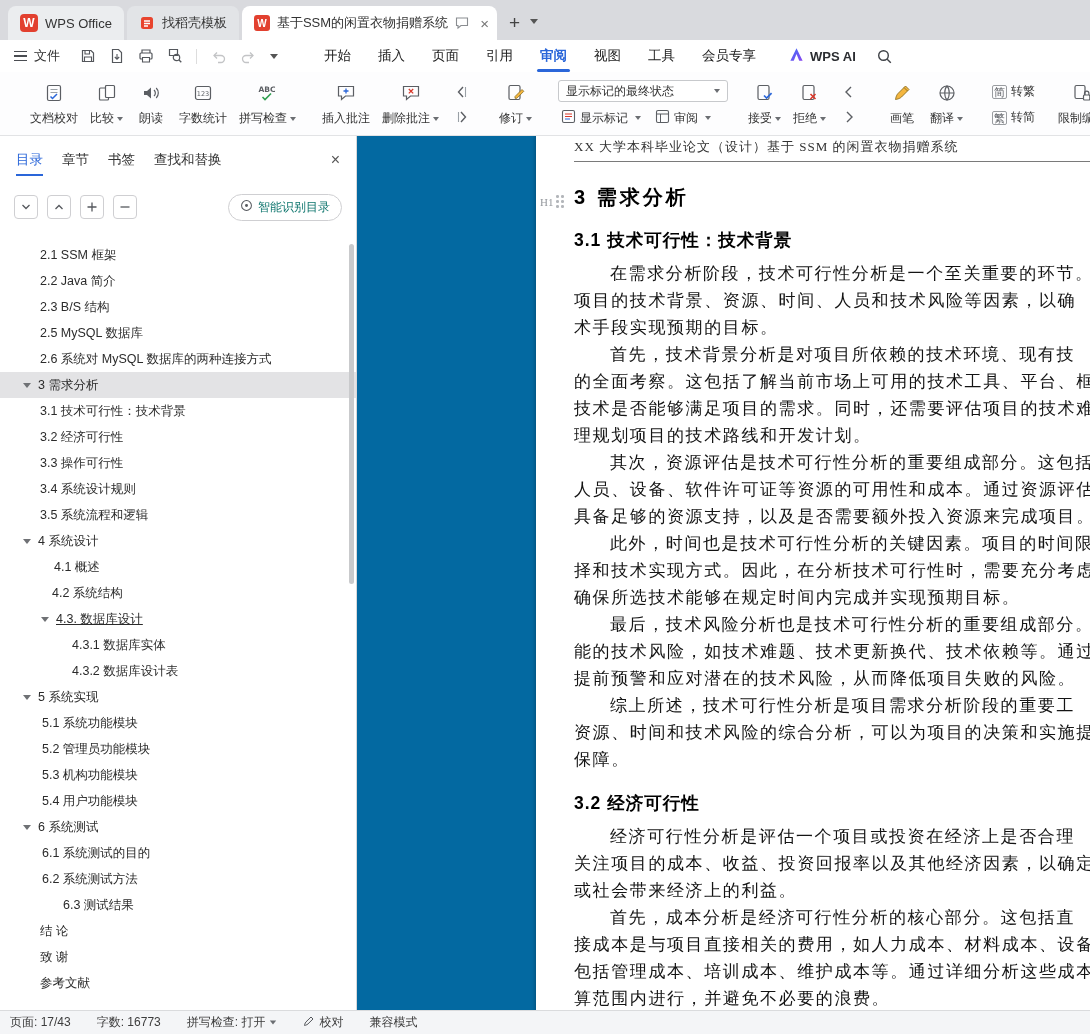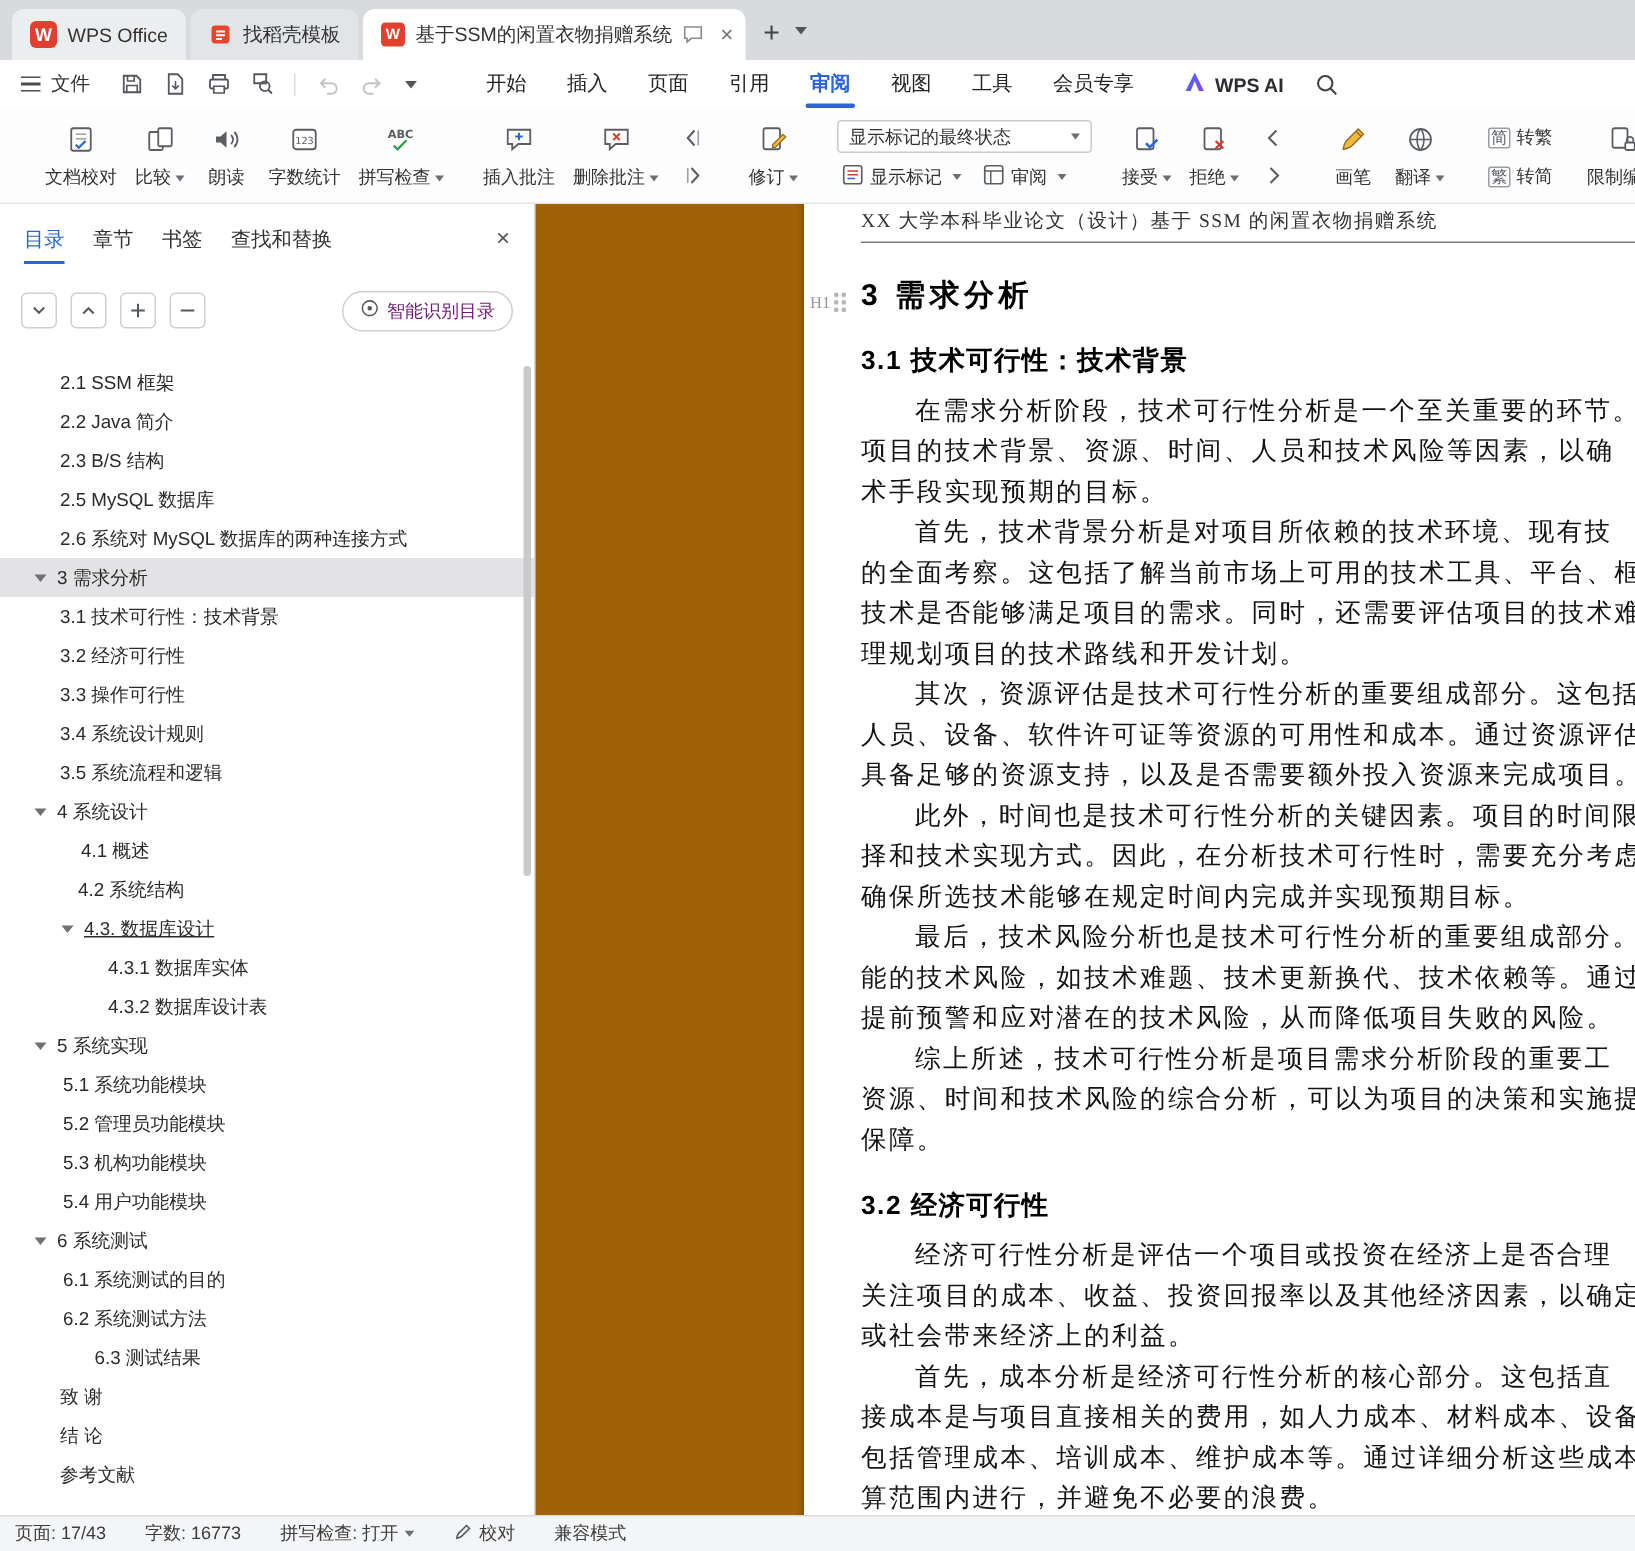--- a/index.html
+++ b/index.html
@@ -61,29 +61,29 @@
   
   .sidebar { width:357px; flex:none; background:#fff; border-right:1px solid #d8d8da; display:flex; flex-direction:column; position:relative; }
   .sb-tabs { height:48px; display:flex; align-items:center; padding:0 16px; flex:none; }
   .sb-tabwrap { display:flex; gap:19px; font-size:13.5px; color:#333; height:100%; align-items:center; }
   .sb-tab { position:relative; height:100%; display:flex; align-items:center; white-space:nowrap; }
   .sb-tab.active { color:#2a66d9; }
   .sb-tab.active::after { content:""; position:absolute; left:0; right:0; bottom:8px; height:2px; background:#2a66d9; }
   .sb-close { margin-left:auto; color:#555; font-size:16px; line-height:1; }
   .sb-tools { height:46px; display:flex; align-items:center; padding:0 14px; gap:9px; flex:none; }
   .sq { width:24px; height:24px; border:1px solid #cfcfd2; border-radius:4px; display:flex; align-items:center; justify-content:center; background:#fff; }
-  .smart-pill { margin-left:auto; height:27px; border:1px solid #cfcfd2; border-radius:14px; display:flex; align-items:center; gap:5px; padding:0 11px; font-size:12px; color:#701a75; background:#fff; white-space:nowrap; }
+  .smart-pill { margin-left:auto; height:27px; border:1px solid #cfcfd2; border-radius:14px; display:flex; align-items:center; gap:5px; padding:0 11px; font-size:12px; color:#0f766e; background:#fff; white-space:nowrap; }
   .sb-list { flex:1; overflow:hidden; padding-top:12px; font-size:12.5px; color:#2b2b2b; position:relative; }
   .toc-row { height:26px; display:flex; align-items:center; position:relative; white-space:nowrap; overflow:hidden; }
   .toc-row.selected { background:#e3e3e5; }
   .toc-arrow { position:absolute; top:11px; width:0; height:0; border-left:4px solid transparent; border-right:4px solid transparent; border-top:5px solid #6f7175; }
   .sb-scroll { position:absolute; right:2px; top:108px; width:5px; height:340px; background:#c9cacc; border-radius:3px; }
 
   
-  .docarea { flex:1; background:#a16207; position:relative; overflow:hidden; }
+  .docarea { flex:1; background:#0369a1; position:relative; overflow:hidden; }
   .page { position:absolute; left:179px; top:-20px; width:840px; min-height:1120px; background:#fff; box-shadow:0 1px 5px rgba(0,0,0,.35); }
   .page-pad { padding:22px 0 0 38px; }
   .doc-header { font-family:"Liberation Serif","DejaVu Serif",serif; font-size:13px; color:#333; letter-spacing:1px; white-space:nowrap; padding-bottom:5px; border-bottom:1px solid #7a7a7a; }
   .doc-h1 { margin-top:22px; font-size:20px; font-weight:bold; color:#000; letter-spacing:3px; line-height:26px; position:relative; white-space:nowrap; }
   .doc-h2 { margin-top:18px; margin-bottom:8px; font-size:17.5px; font-weight:bold; color:#000; letter-spacing:1px; line-height:24px; white-space:nowrap; }
   .doc-line { font-family:"Liberation Serif","DejaVu Serif",serif; font-size:17px; line-height:27px; letter-spacing:1.6px; color:#141414; white-space:nowrap; }
   .doc-line.ind { padding-left:36px; }
   .h-handle { position:absolute; left:-34px; top:5px; display:flex; align-items:center; gap:3px;font-family:Liberation Serif, serif; }
   .h-badge { font-size:11px; font-weight:normal; letter-spacing:0; color:#93979c; }
   .h-dots { display:inline-grid; grid-template-columns:repeat(2,4px); grid-auto-rows:4px; gap:1px; }
@@ -574,24 +574,24 @@
           <div class="toc-row">
             <span style="padding-left: 42px;">6.1 系统测试的目的</span>
           </div>
           <div class="toc-row">
             <span style="padding-left: 42px;">6.2 系统测试方法</span>
           </div>
           <div class="toc-row">
             <span style="padding-left: 63px;">6.3 测试结果</span>
           </div>
           <div class="toc-row">
+            <span style="padding-left: 40px;">结 论</span>
+          </div>
+          <div class="toc-row">
             <span style="padding-left: 40px;">致 谢</span>
-          </div>
-          <div class="toc-row">
-            <span style="padding-left: 40px;">结 论</span>
           </div>
           <div class="toc-row">
             <span style="padding-left: 40px;">参考文献</span>
           </div>
         </div>
       <div class="sb-scroll"></div>
     </div>
 
     <div class="docarea">
       <div class="page">

